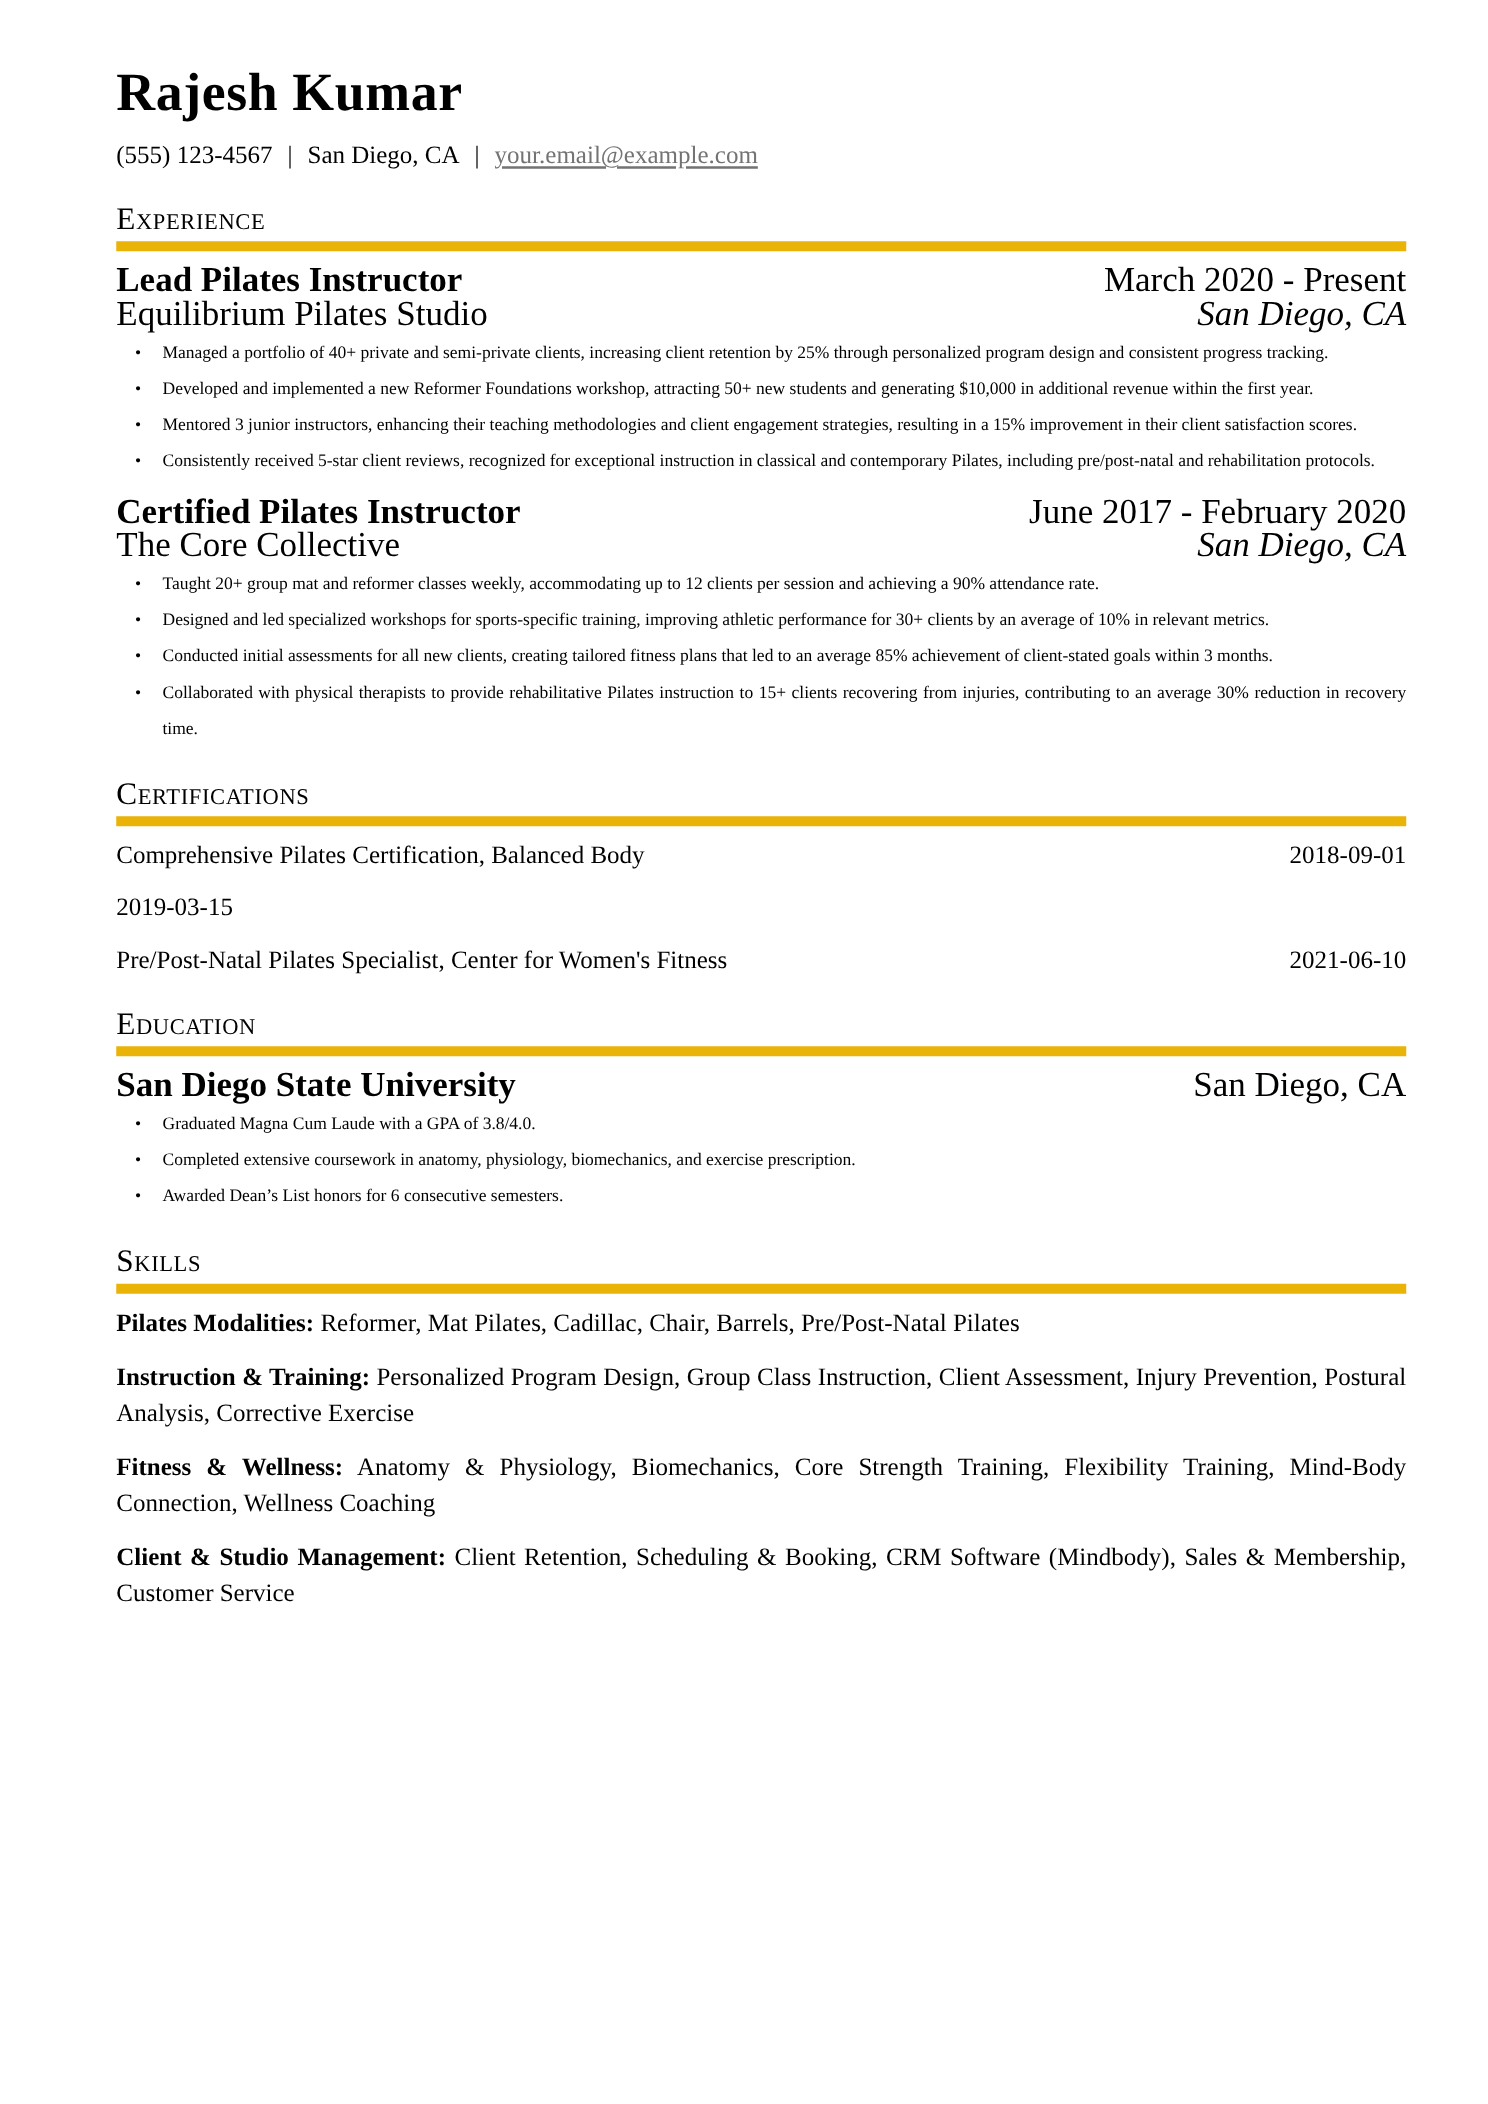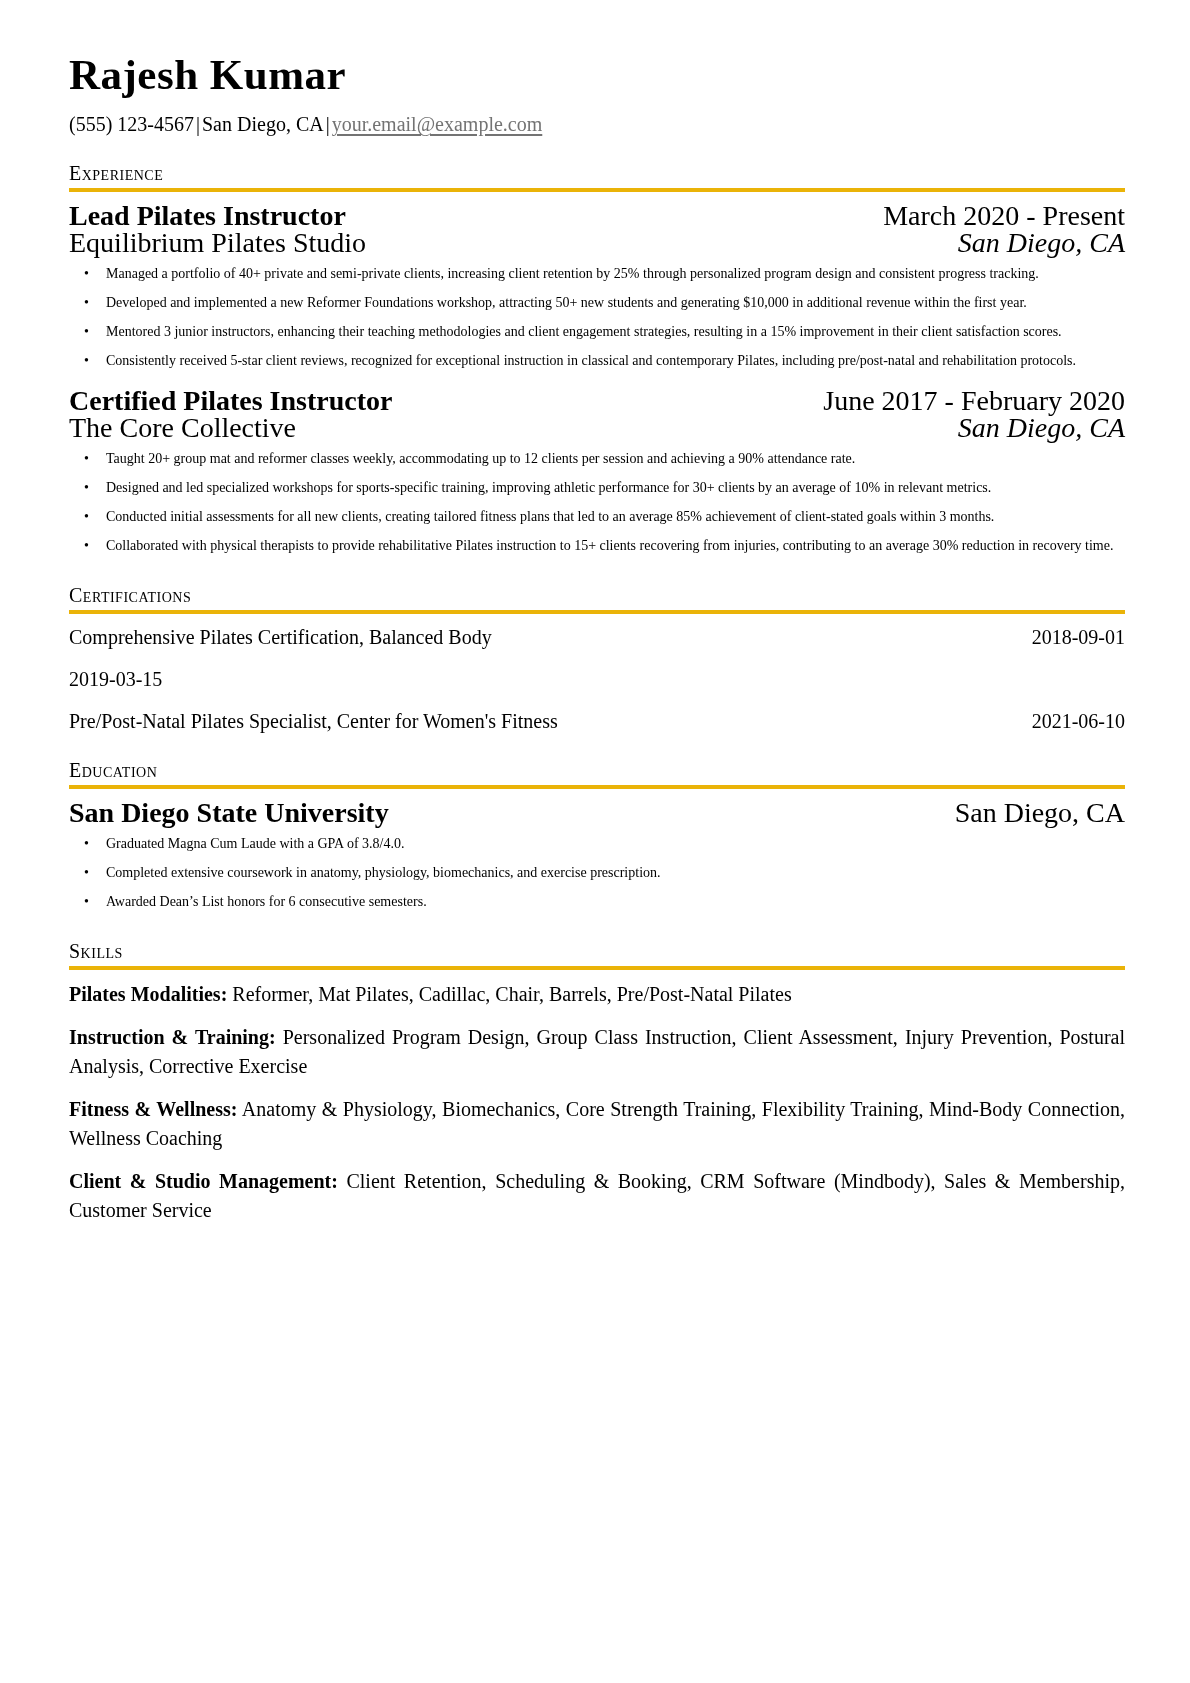--- a/index.html
+++ b/index.html
@@ -5,49 +5,49 @@
   * { margin: 0; padding: 0; box-sizing: border-box; }
   html, body { background: #ffffff; }
   body {
     width: 1190px;
     height: 1683px;
     font-family: "Liberation Serif", serif;
     color: #000000;
     position: relative;
   }
   .page {
-    padding: 50px 65px 0 69px;
+    padding: 50px 65px 0 93px;
   }
   
   .name {
     font-size: 43px;
     font-weight: 700;
     letter-spacing: 0.5px;
     margin-bottom: 14px;
   }
   .contact-line {
     font-size: 20px;
     display: flex;
     align-items: baseline;
-    gap: 2px;
+    gap: 12px;
     margin-bottom: 26px;
   }
   .contact-sep { color: #000; }
   .email-link {
     color: #737373;
     text-decoration: underline;
     text-underline-offset: 3px;
   }
   
   .section-title {
     font-variant: small-caps;
-    font-size: 20px;
+    font-size: 25px;
     font-weight: 400;
     letter-spacing: 0.5px;
-    border-bottom: 4px solid #eab308;
+    border-bottom: 8px solid #eab308;
     padding-bottom: 3px;
     margin-bottom: 10px;
   }
   .section { margin-bottom: 24px; }
   
   .entry { margin-bottom: 10px; }
   .entry-row {
     display: flex;
     justify-content: space-between;
     align-items: baseline;

